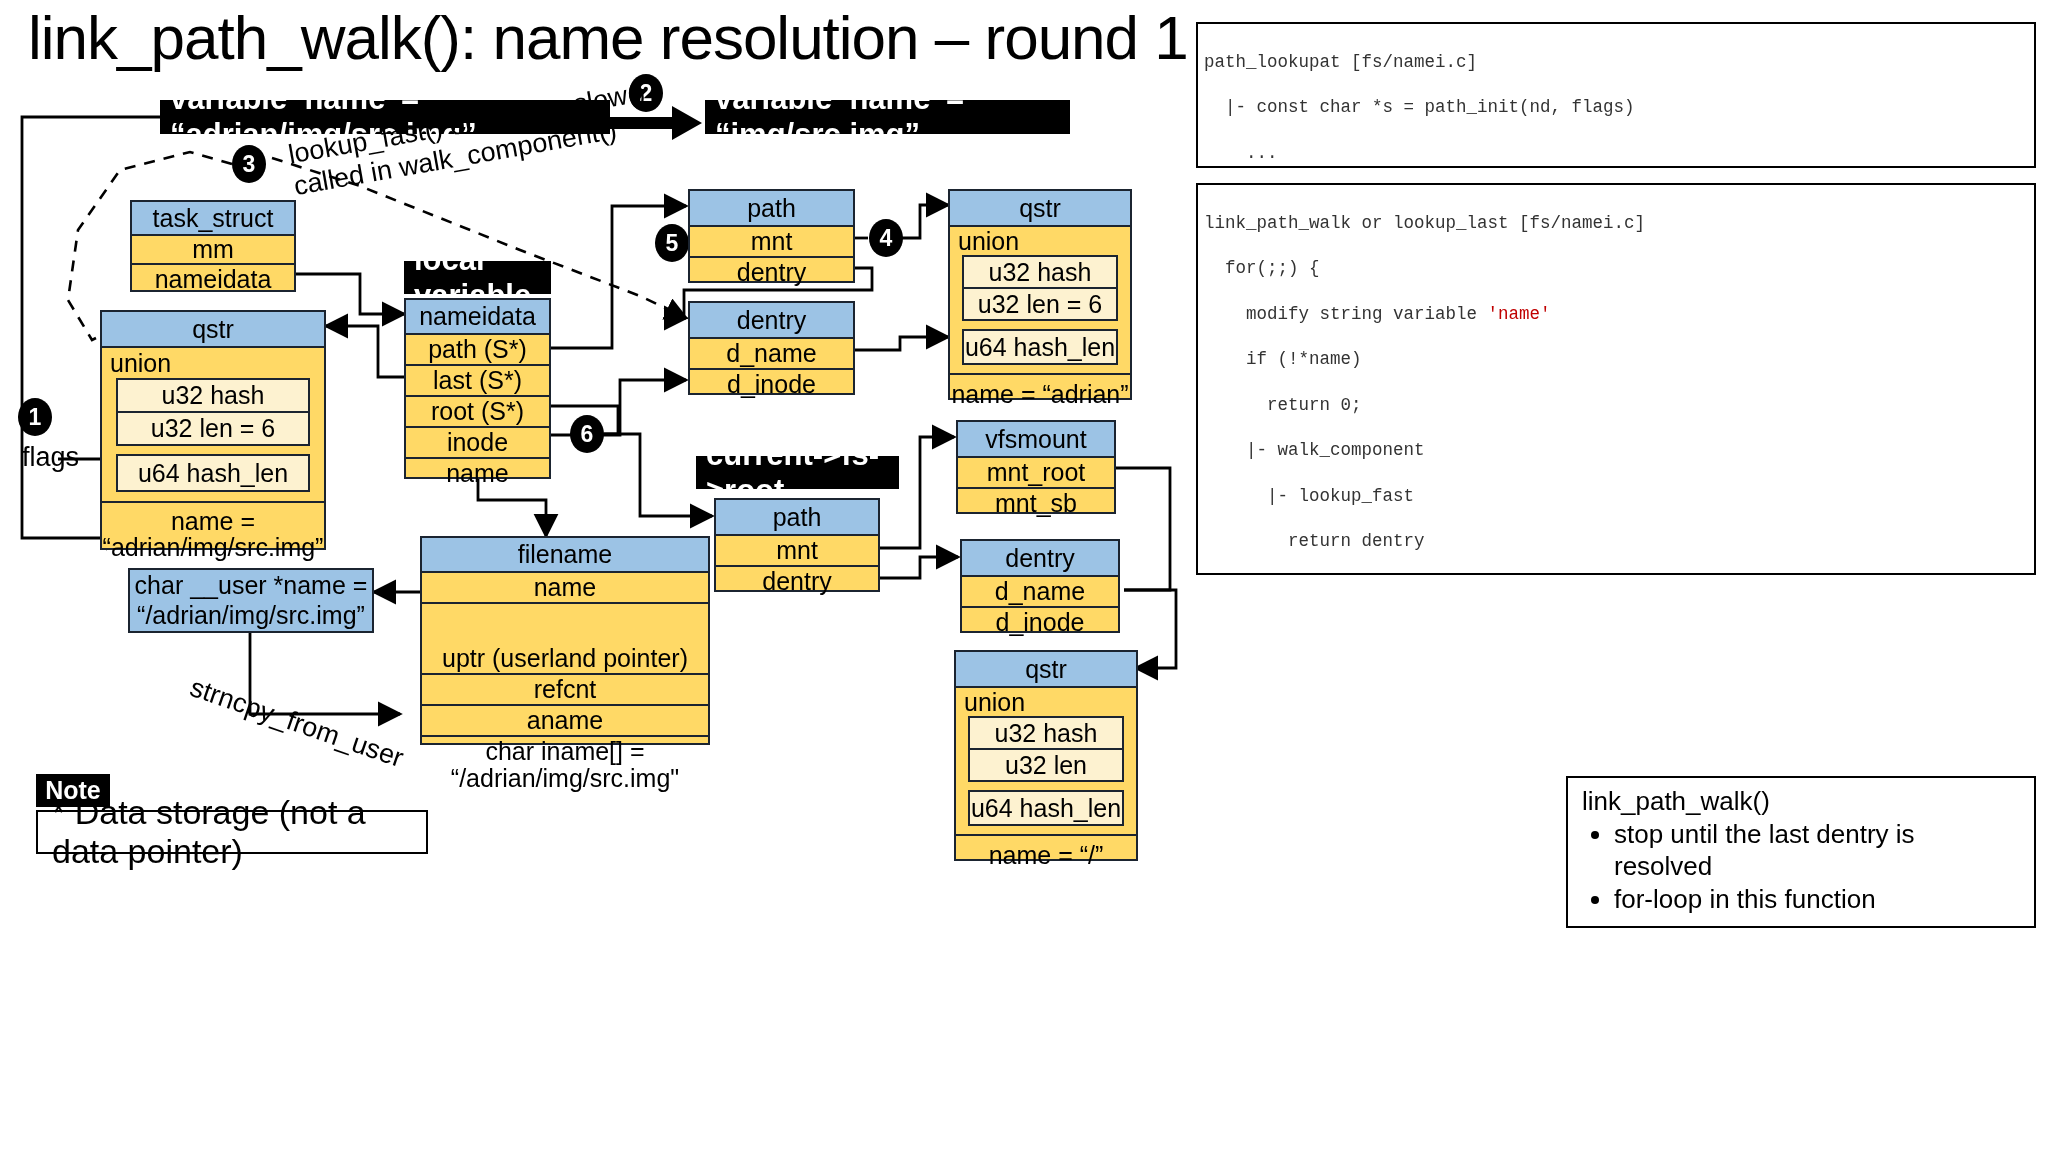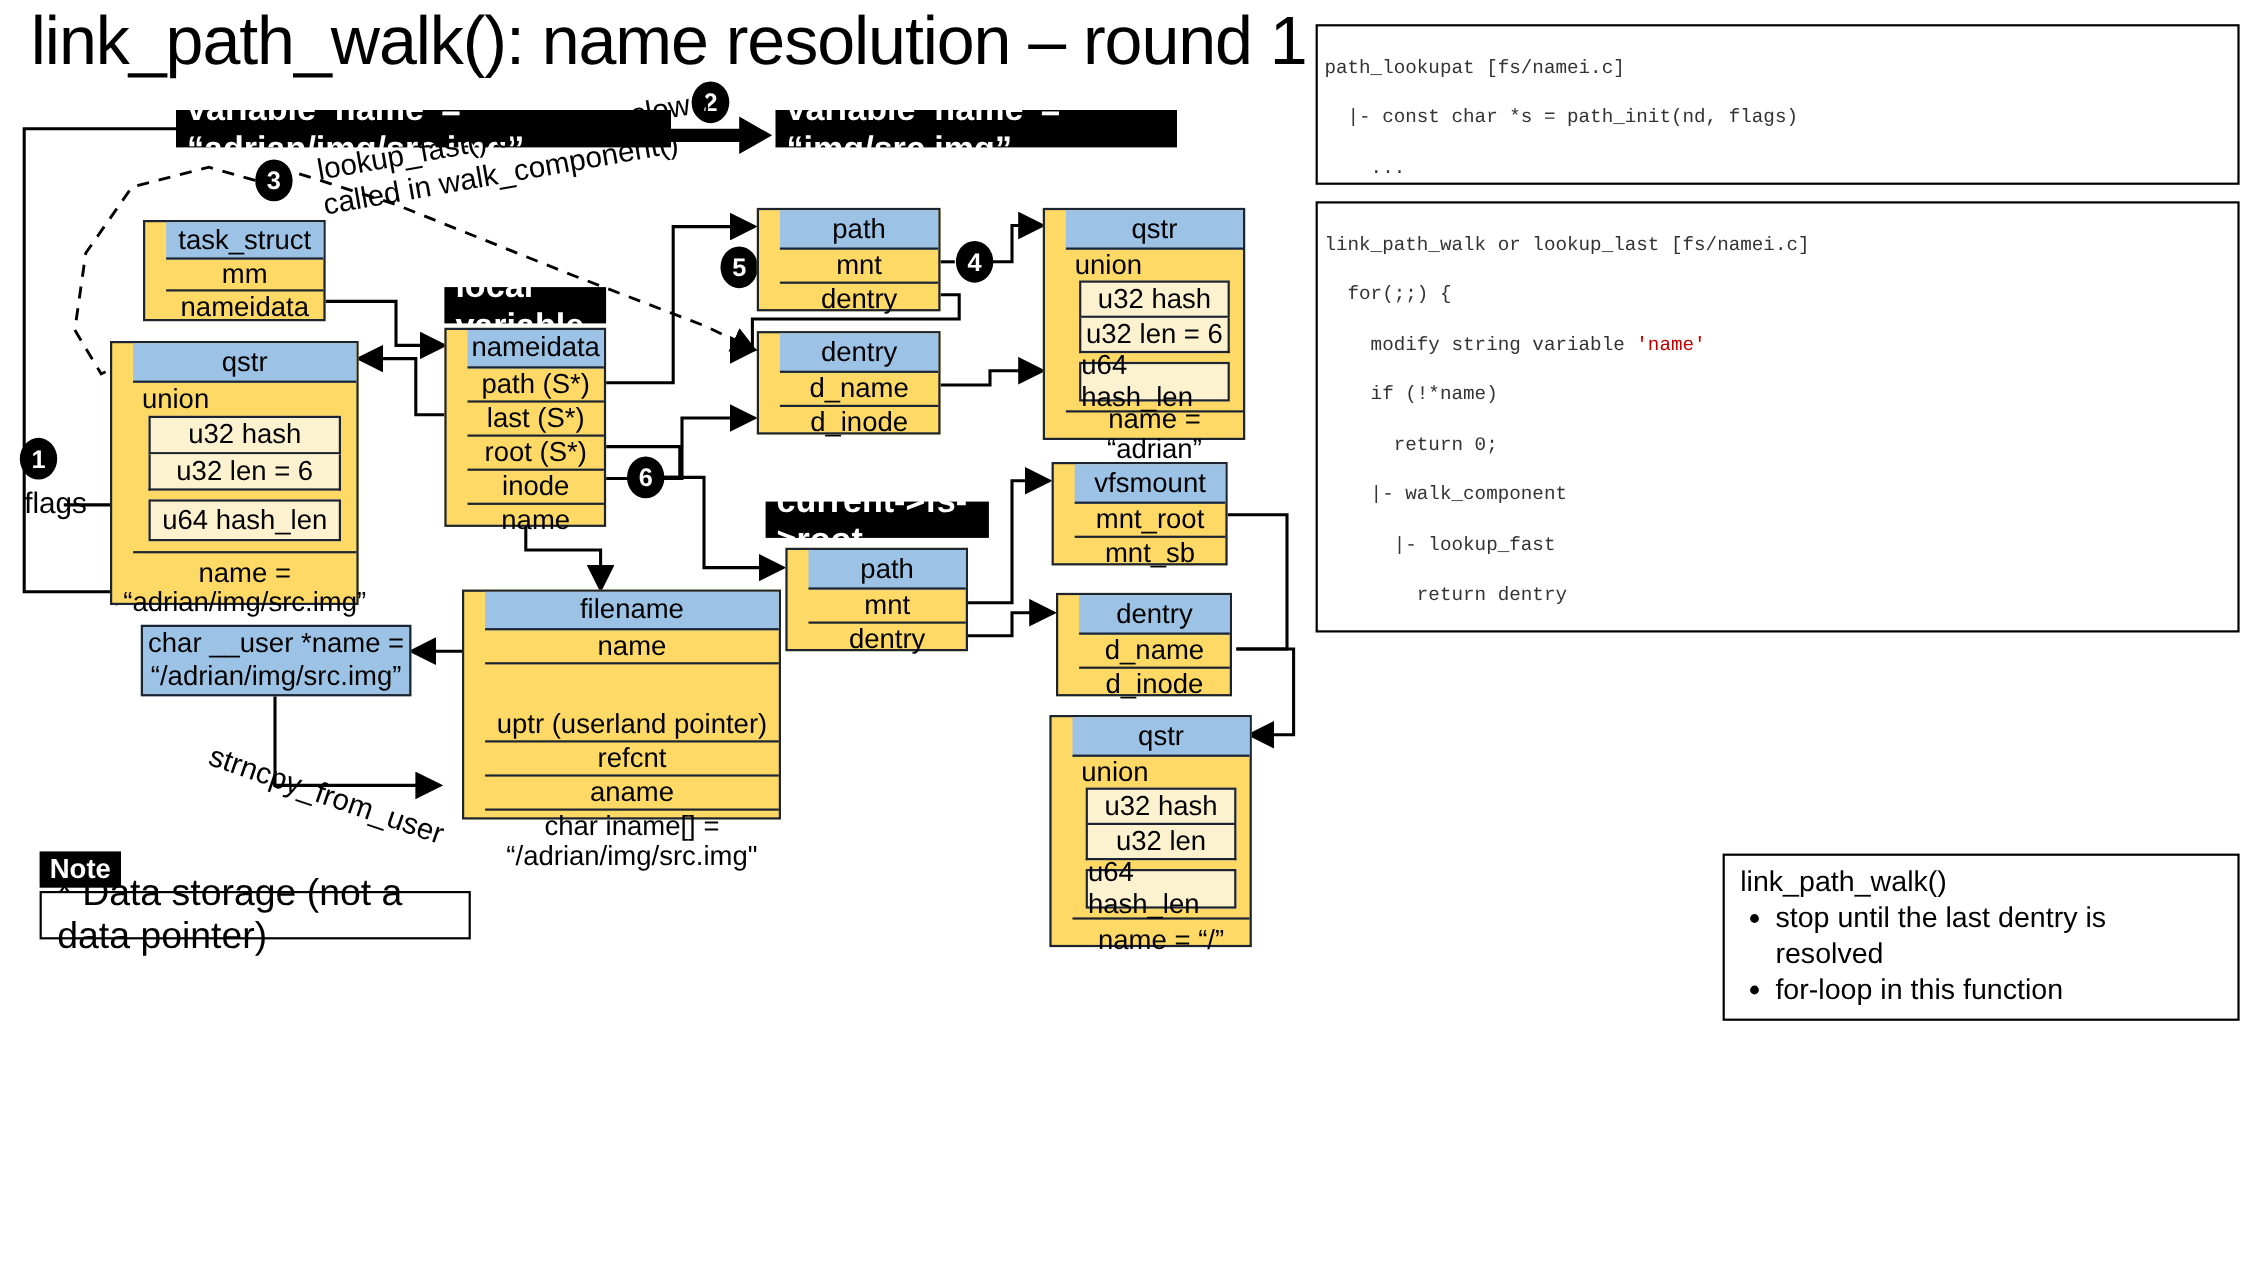--- a/index.html
+++ b/index.html
@@ -8,21 +8,21 @@
   .abs{position:absolute;box-sizing:border-box;}
 
   
   #title{left:28px;top:2px;font-size:62px;letter-spacing:-1px;white-space:nowrap;}
 
   
   .blackbar{background:#000;color:#fff;font-weight:bold;display:flex;
             align-items:center;justify-content:center;font-size:31px;padding:0 10px;}
 
   
-  .struct{border:2.5px solid #1b2430;background:#ffd966;padding-left:19px;}
+  .struct{border:2.5px solid #1b2430;background:#ffd966;}
   .struct .hdr{background:#9cc3e5;border-bottom:2.5px solid #1b2430;
                display:flex;align-items:center;justify-content:center;
                font-size:25px;line-height:1.05;text-align:center;}
   .struct .row{border-bottom:2px solid #1b2430;display:flex;align-items:center;
                justify-content:center;font-size:25px;text-align:center;line-height:1.05;}
   .struct .row:last-child{border-bottom:none;}
   .struct .row.last{border-bottom:none;}
   .unionlabel{font-size:25px;padding-left:8px;display:flex;align-items:center;}
   .inner{border:2.5px solid #1b2430;background:#fdf2d0;display:flex;
          align-items:center;justify-content:center;font-size:25px;}

